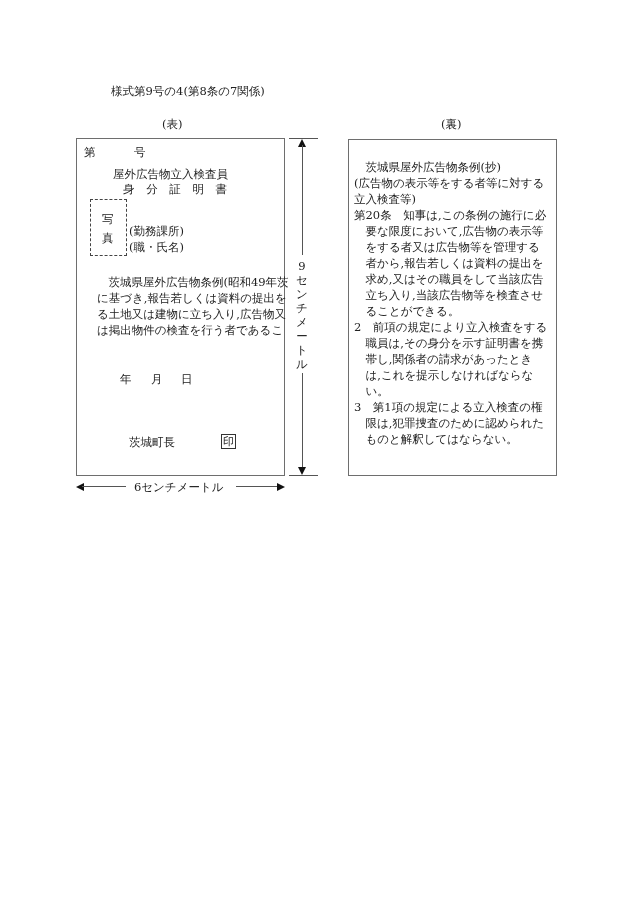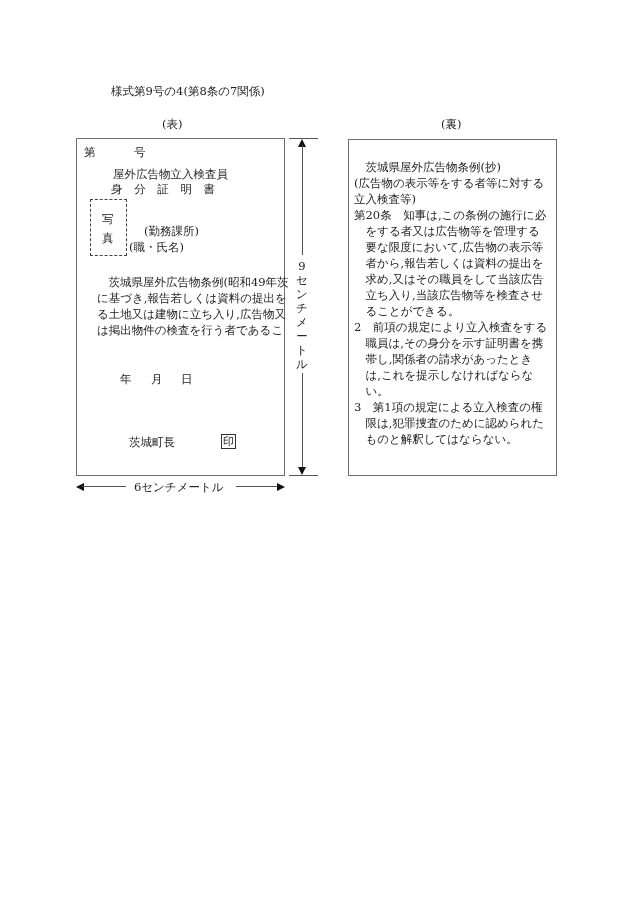--- a/index.html
+++ b/index.html
@@ -24,28 +24,28 @@
 
 <div class="abs t" style="left:76px;top:83px;margin-left:35px;">様式第9号の4(第8条の7関係)</div>
 
 <div class="abs t" style="left:162px;top:116px;">(表)</div>
 
 <div class="box" style="left:76px;top:138px;width:209px;height:338px;">
   <div class="abs t" style="left:7px;top:5px;">第</div>
   <div class="abs t" style="left:57px;top:5px;">号</div>
 
   <div class="abs t" style="left:36px;top:27px;">屋外広告物立入検査員</div>
-  <div class="abs t" style="left:34px;top:42px;word-spacing:6px;letter-spacing:1px;">身 分 証 明 書</div>
+  <div class="abs t" style="left:46px;top:42px;word-spacing:6px;letter-spacing:1px;">身 分 証 明 書</div>
 
   <div class="photo" style="left:13px;top:60px;width:37px;height:57px;">
     <div class="abs t" style="left:11px;top:11px;">写</div>
     <div class="abs t" style="left:11px;top:30px;">真</div>
   </div>
 
-  <div class="abs t" style="left:52px;top:84px;margin-left:15px;">(勤務課所)</div>
+  <div class="abs t" style="left:52px;top:84px;">(勤務課所)</div>
   <div class="abs t" style="left:52px;top:100px;">(職・氏名)</div>
 
   <div class="abs" style="left:20px;top:135px;">
     <div class="t">　茨城県屋外広告物条例(昭和49年茨</div>
     <div class="t">に基づき,報告若しくは資料の提出を</div>
     <div class="t">る土地又は建物に立ち入り,広告物又</div>
     <div class="t">は掲出物件の検査を行う者であるこ</div>
   </div>
 
   <div class="abs t" style="left:43px;top:232px;">年</div>
@@ -84,22 +84,22 @@
 </div>
 
 <div class="abs t" style="left:441px;top:116px;">(裏)</div>
 
 <div class="box" style="left:348px;top:139px;width:209px;height:337px;">
   <div class="abs" style="left:5px;top:19px;">
     <div class="t">　茨城県屋外広告物条例(抄)</div>
     <div class="t">(広告物の表示等をする者等に対する</div>
     <div class="t">立入検査等)</div>
     <div class="t">第20条　知事は,この条例の施行に必</div>
+    <div class="t">　要な限度において,広告物の表示等</div>
     <div class="t">　をする者又は広告物等を管理する</div>
-    <div class="t">　要な限度において,広告物の表示等</div>
     <div class="t">　者から,報告若しくは資料の提出を</div>
     <div class="t">　求め,又はその職員をして当該広告</div>
     <div class="t">　立ち入り,当該広告物等を検査させ</div>
     <div class="t">　ることができる。</div>
     <div class="t">2　前項の規定により立入検査をする</div>
     <div class="t">　職員は,その身分を示す証明書を携</div>
     <div class="t">　帯し,関係者の請求があったとき</div>
     <div class="t">　は,これを提示しなければならな</div>
     <div class="t">　い。</div>
     <div class="t">3　第1項の規定による立入検査の権</div>

